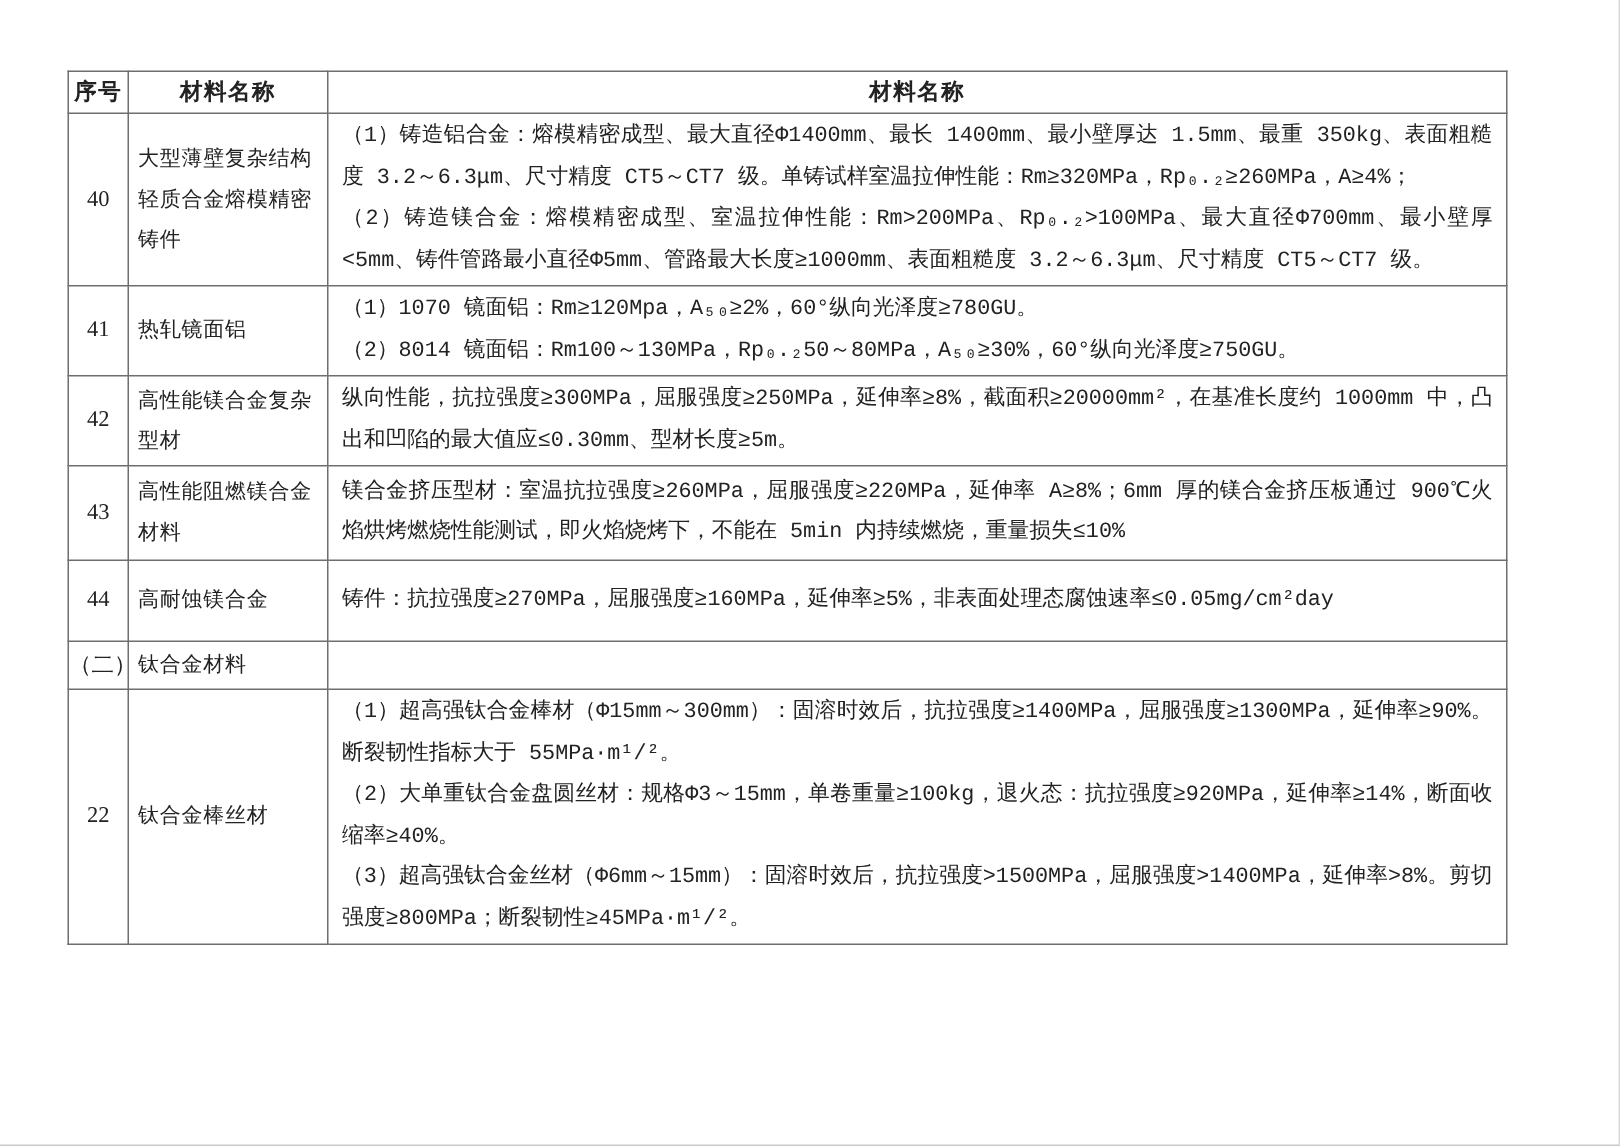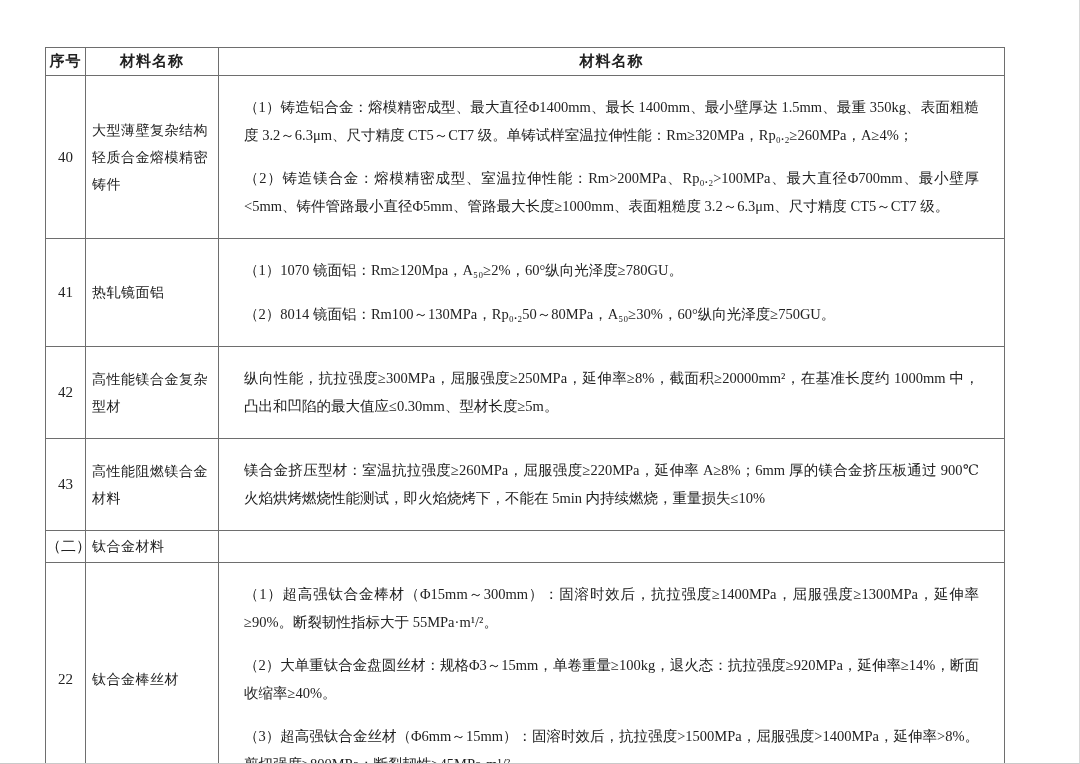--- a/index.html
+++ b/index.html
@@ -54,22 +54,23 @@
     line-height: 27px;
     padding: 2px 4px 2px 6px;
     letter-spacing: 0.5px;
   }
   td.perf {
     font-size: 14.5px;
     line-height: 27.5px;
     padding: 2px 9px;
   }
   td.perf p {
-    margin: 16px;
+    margin: 0;
     text-align: justify;
+    font-family: Liberation Mono, monospace;
   }
   tr.h-r40 { height: 110px; }
   tr.h-r41 { height: 53px; }
   tr.h-r42 { height: 57px; }
   tr.h-r43 { height: 63px; }
   tr.h-r44 { height: 54px; }
   tr.h-sec { height: 31px; }
   tr.h-r45 { height: 170px; }
   .footer {
     position: absolute;
@@ -124,20 +125,27 @@
           <p>纵向性能，抗拉强度≥300MPa，屈服强度≥250MPa，延伸率≥8%，截面积≥20000mm²，在基准长度约 1000mm 中，凸出和凹陷的最大值应≤0.30mm、型材长度≥5m。</p>
         </td>
       </tr>
       <tr class="h-r43">
         <td class="no">43</td>
         <td class="name">高性能阻燃镁合金材料</td>
         <td class="perf">
           <p>镁合金挤压型材：室温抗拉强度≥260MPa，屈服强度≥220MPa，延伸率 A≥8%；6mm 厚的镁合金挤压板通过 900℃火焰烘烤燃烧性能测试，即火焰烧烤下，不能在 5min 内持续燃烧，重量损失≤10%</p>
         </td>
       </tr>
+      <tr class="h-r44">
+        <td class="no">44</td>
+        <td class="name">高耐蚀镁合金</td>
+        <td class="perf">
+          <p>铸件：抗拉强度≥270MPa，屈服强度≥160MPa，延伸率≥5%，非表面处理态腐蚀速率≤0.05mg/cm²day</p>
+        </td>
+      </tr>
       <tr class="h-sec">
         <td class="no">（二）</td>
         <td class="name">钛合金材料</td>
         <td class="perf"></td>
       </tr>
       <tr class="h-r45">
         <td class="no">22</td>
         <td class="name">钛合金棒丝材</td>
         <td class="perf">
           <p>（1）超高强钛合金棒材（Φ15mm～300mm）：固溶时效后，抗拉强度≥1400MPa，屈服强度≥1300MPa，延伸率≥90%。断裂韧性指标大于 55MPa·m¹/²。</p>

